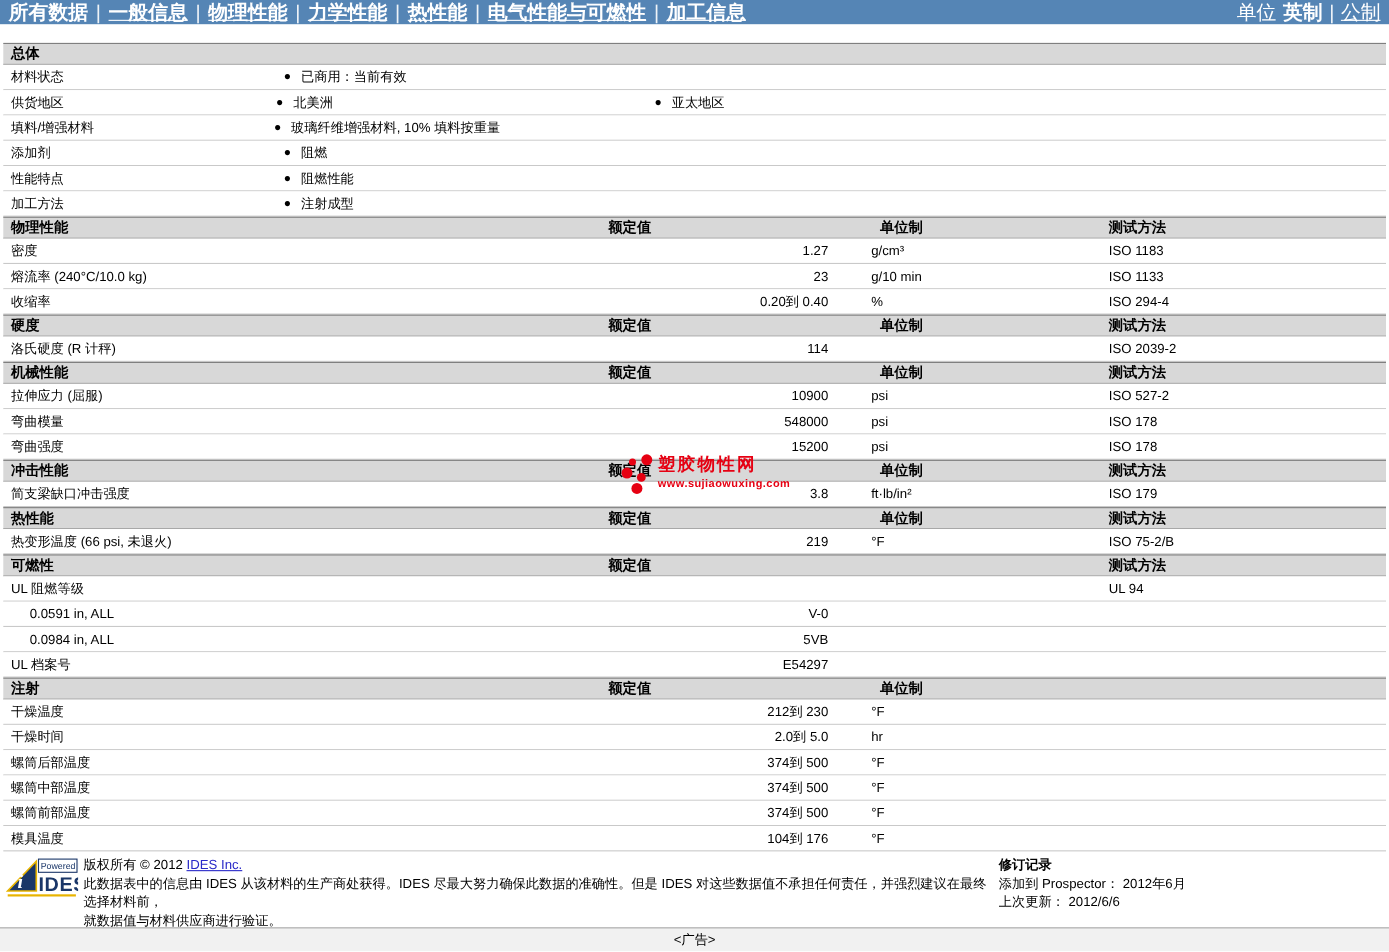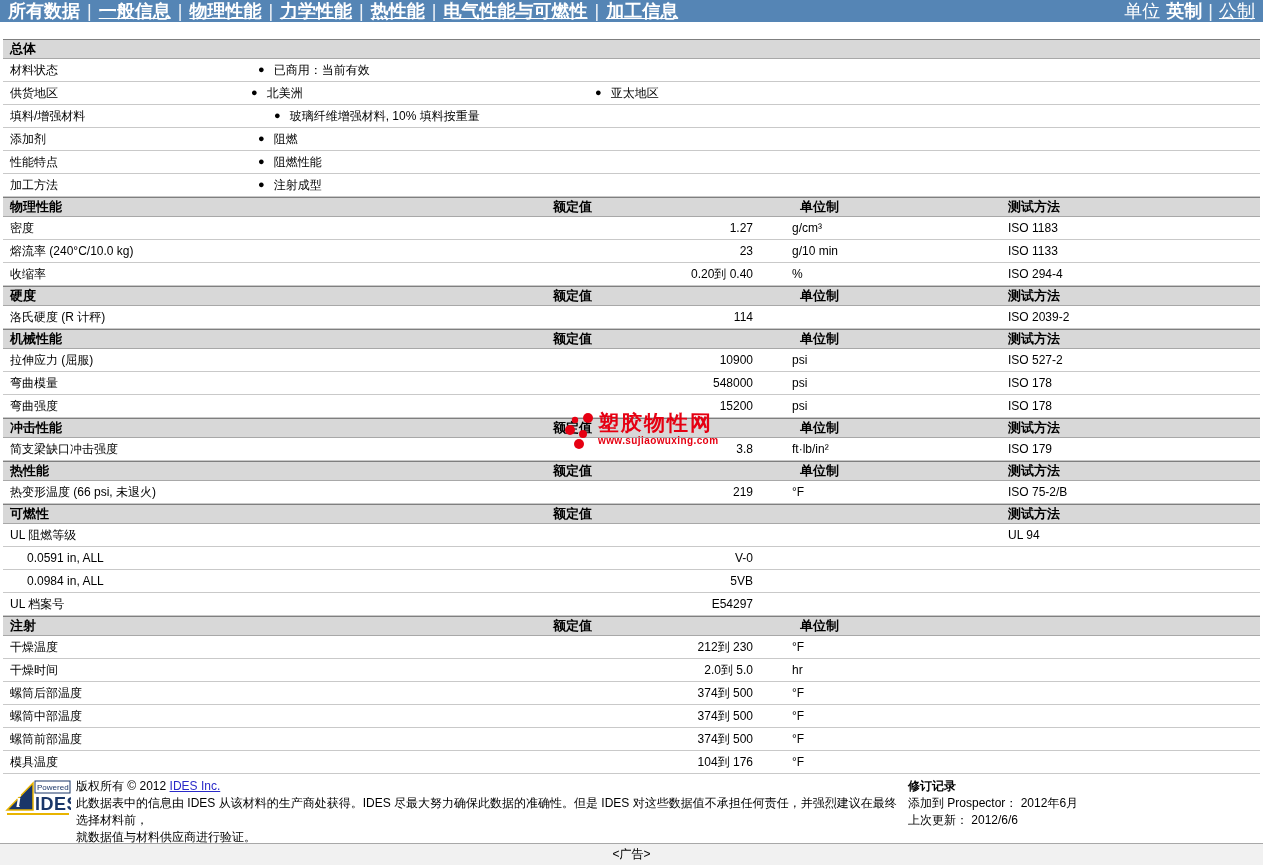--- a/index.html
+++ b/index.html
@@ -51,21 +51,21 @@
   .punit{position:absolute;left:781px;top:0;white-space:nowrap;margin-left:8px;}
   .pmethod{position:absolute;left:1005px;top:0;white-space:nowrap;}
   .gitem{position:absolute;top:0;white-space:nowrap;}
   .gitem .bullet{display:inline-block;margin-right:9px;font-size:11px;transform:translateY(-1px);}
   
   .watermark{
     position:absolute;left:557px;top:410px;display:flex;align-items:flex-start;
     pointer-events:none;z-index:5;
   }
   .wm-text{margin-left:3px;}
-  .wm-name{color:var(--red);font-size:21px;font-weight:bold;letter-spacing:2px;line-height:25px;}
+  .wm-name{color:var(--red);font-size:16px;font-weight:bold;letter-spacing:2px;line-height:25px;}
   .wm-url{color:var(--red);font-size:10px;font-weight:bold;letter-spacing:.4px;line-height:11px;}
   
   .footer{position:relative;margin:2px 3px 0 3px;height:62px;}
   .logo{position:absolute;left:2px;top:3px;}
   .copyright{position:absolute;left:73px;top:2px;line-height:17px;width:832px;}
   .link{color:var(--link);text-decoration:underline;cursor:pointer;}
   .revision{position:absolute;left:905px;top:2px;line-height:17px;}
   .revision-title{font-weight:bold;}
   
   .adbar{
@@ -111,21 +111,21 @@
       <span class="plabel">材料状态</span>
       <span class="gitem" style="left: 255px;"><span class="bullet">●</span><span>已商用：当前有效</span></span>
     </div>
     <div class="grow">
       <span class="plabel">供货地区</span>
       <span class="gitem" style="left: 248px;"><span class="bullet">●</span><span>北美洲</span></span>
       <span class="gitem" style="left: 592px;"><span class="bullet">●</span><span>亚太地区</span></span>
     </div>
     <div class="grow">
       <span class="plabel">填料/增强材料</span>
-      <span class="gitem" style="left: 271px; text-align: center;"><span class="bullet">●</span><span>玻璃纤维增强材料, 10% 填料按重量</span></span>
+      <span class="gitem" style="left: 246px; text-align: center;"><span class="bullet">●</span><span>玻璃纤维增强材料, 10% 填料按重量</span></span>
     </div>
     <div class="grow">
       <span class="plabel">添加剂</span>
       <span class="gitem" style="left: 255px;"><span class="bullet">●</span><span>阻燃</span></span>
     </div>
     <div class="grow">
       <span class="plabel">性能特点</span>
       <span class="gitem" style="left: 255px;"><span class="bullet">●</span><span>阻燃性能</span></span>
     </div>
     <div class="grow">

